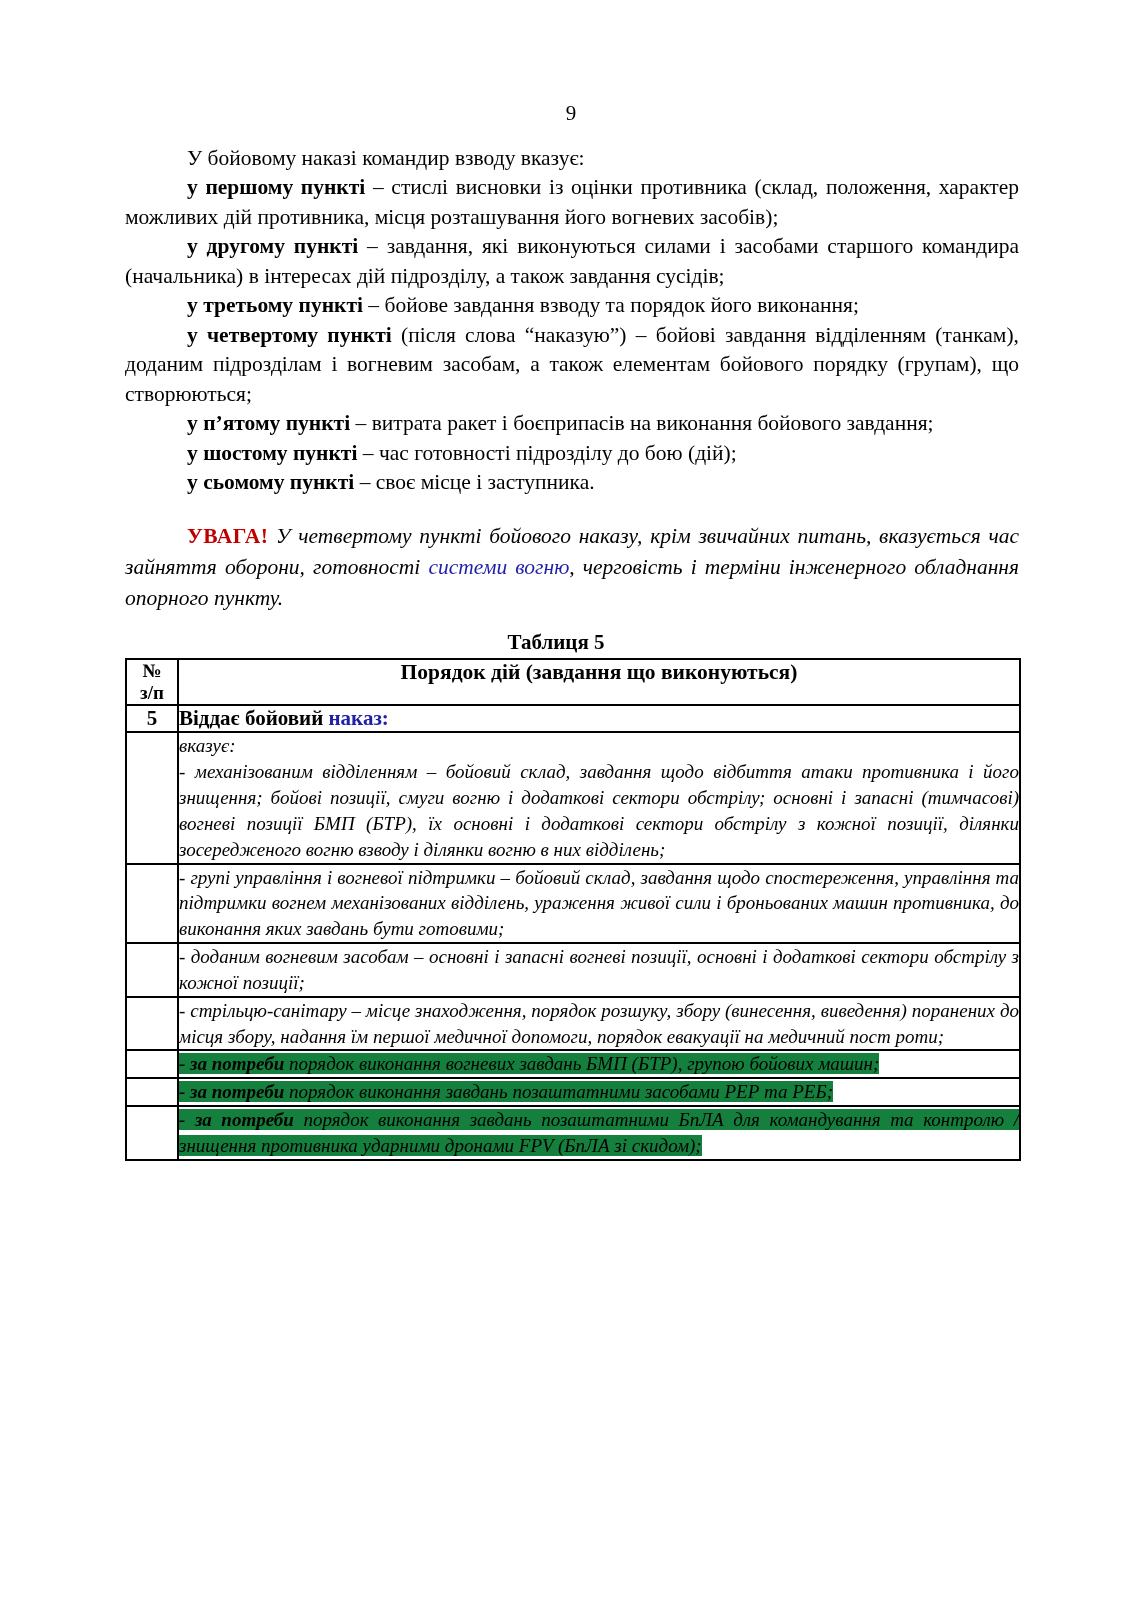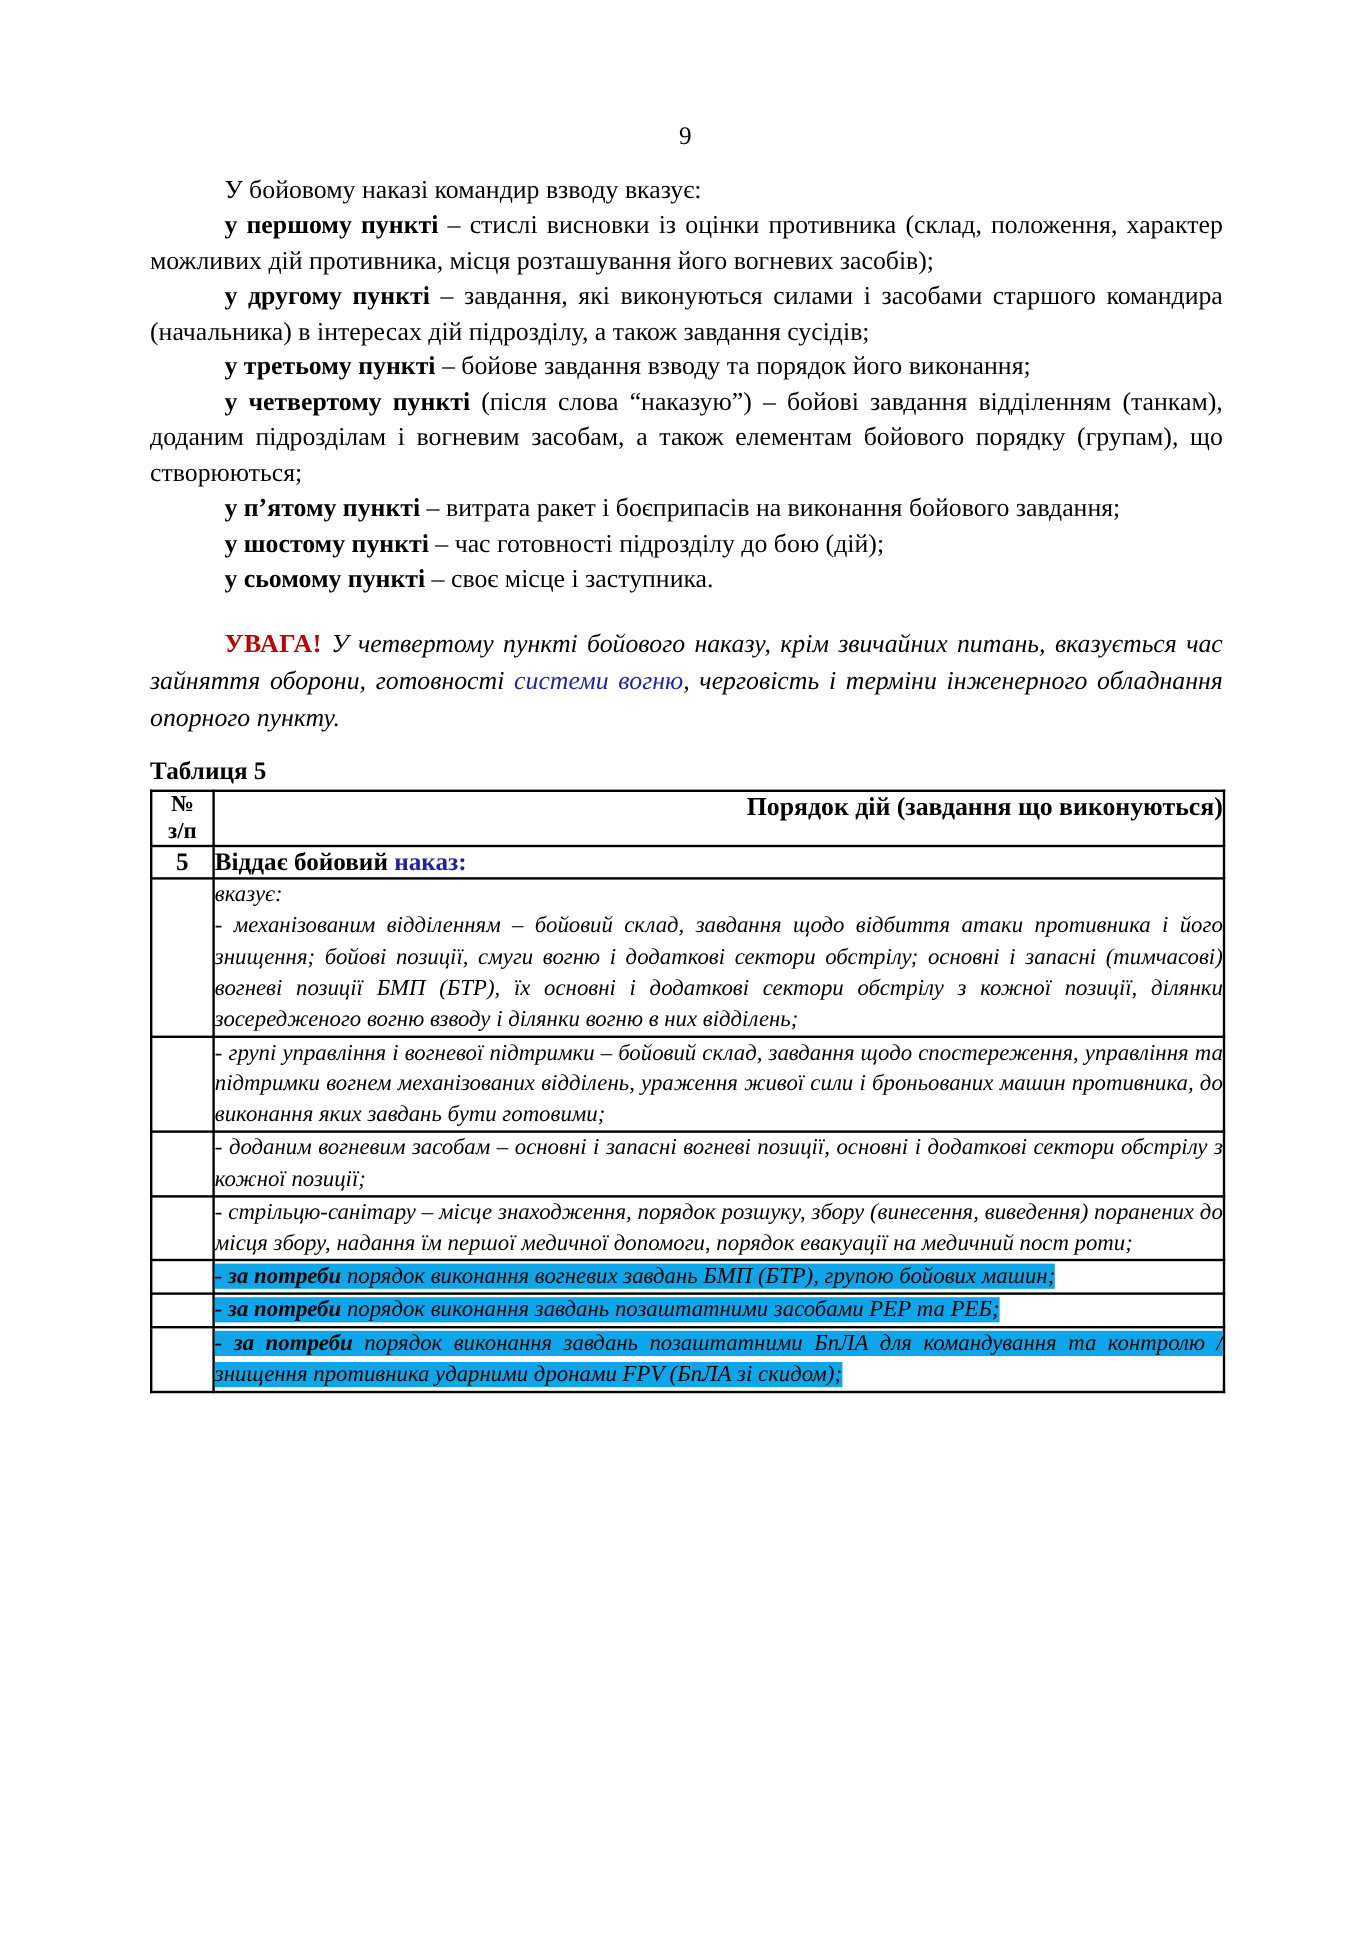--- a/index.html
+++ b/index.html
@@ -57,21 +57,21 @@
     color: #C00000;
     font-weight: bold;
     font-style: normal;
     letter-spacing: 0.5px;
     font-family: Liberation Serif, serif;
   }
   .link {
     color: #1F1FA8;
   }
   .table-caption {
-    text-align: left;
+    text-align: center;
     font-size: 21px;
     font-weight: bold;
     margin-top: 16px;
     margin-bottom: 3px;
     padding-right: 32px;
   }
   table.ord {
     border-collapse: collapse;
     width: 896px;
     margin: 0;
@@ -85,21 +85,21 @@
   .col-num { width: 52px; }
   th.hdr-num {
     text-align: center;
     font-size: 19px;
     font-weight: bold;
     line-height: 1.18;
     padding: 5px 0 7px 0;
     vertical-align: middle;
   }
   th.hdr-main {
-    text-align: right;
+    text-align: center;
     font-size: 21.5px;
     font-weight: bold;
     vertical-align: middle;
     padding: 6px 8px 8px 8px;
   }
   td.num-cell {
     text-align: center;
     font-size: 21px;
     font-weight: bold;
     padding: 4px 0 4px 0;
@@ -115,21 +115,21 @@
     line-height: 1.36;
     text-align: justify;
     padding: 6px 10px 9px 10px;
     -webkit-hyphens: none;
     hyphens: none;
   }
   td.it-cell p {
     margin: 0;
   }
   .hl {
-    background: #0ea5e9;
+    background: #15803d;
     box-decoration-break: clone;
     -webkit-box-decoration-break: clone;
   }
 </style>
 </head>
 <body>
 
 <div class="page">
 
   <div class="page-number">9</div>

